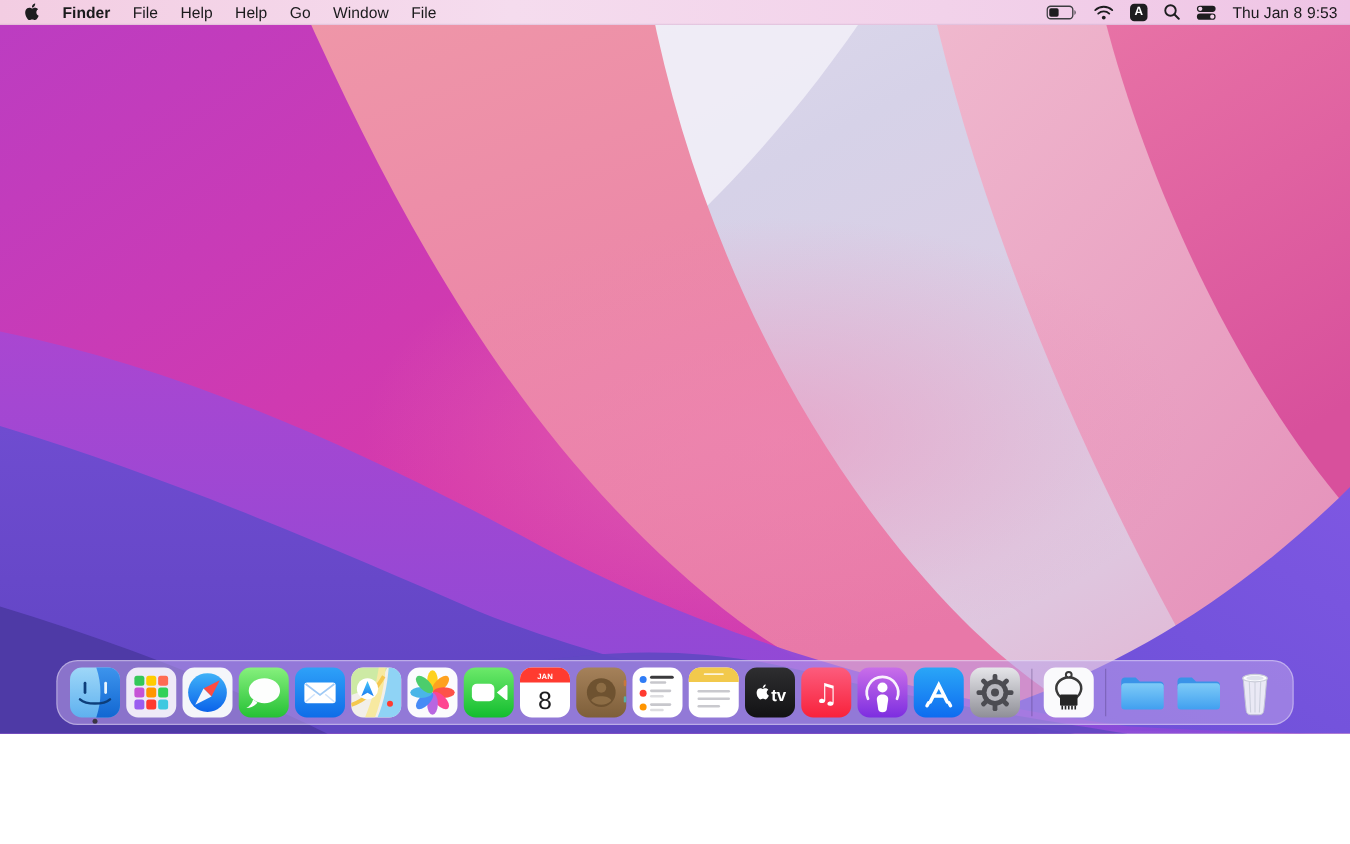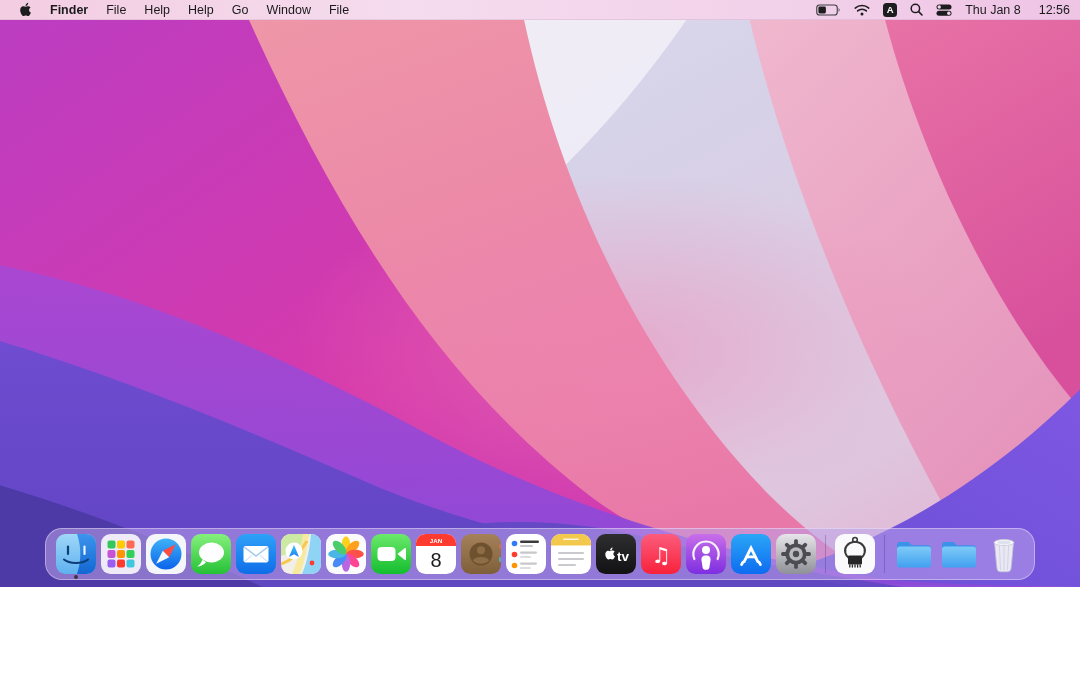--- a/index.html
+++ b/index.html
@@ -16,21 +16,21 @@
     font-size:12.5px;color:#1a1a1c;}
   .mb-left{display:flex;align-items:center;}
   .apple-menu{display:flex;align-items:center;padding:0 9px;}
   .menu-app{font-weight:700;padding:0 9px;}
   .menu-item{padding:0 9px;}
   .mb-right{margin-left:auto;display:flex;align-items:center;gap:13px;}
   .status-ic{display:flex;align-items:center;}
   .input-badge{width:14px;height:14px;background:#1d1d1f;border-radius:3.5px;
     display:flex;align-items:center;justify-content:center;color:#fff;
     font-size:9.5px;font-weight:700;line-height:1;}
-  .clock{display:flex;gap:18px;font-size:12.5px;}
+  .clock{display:flex;gap:4px;font-size:12.5px;}
 
   
   .dock{position:absolute;left:50%;bottom:7px;transform:translateX(-50%);z-index:10;
     height:50px;display:flex;align-items:center;gap:3px;padding:0 9px;
     background:rgba(188,162,233,0.55);
     border:1px solid rgba(255,255,255,0.38);
     border-radius:17px;}
   .dock-item{position:relative;width:42px;height:42px;flex:0 0 auto;}
   .dock-item svg{display:block;width:42px;height:42px;}
   .dock-sep{width:1px;height:38px;background:rgba(66,46,104,0.30);margin:0 5px;flex:0 0 auto;}
@@ -141,21 +141,21 @@
       <span class="status-ic">
         <svg width="16" height="12" viewBox="0 0 16 12">
           <rect x="0.5" y="0.5" width="15" height="5" rx="2.5" fill="#1d1d1f"></rect>
           <circle cx="3.2" cy="3" r="1.7" fill="#f2d2ea"></circle>
           <rect x="0.5" y="6.8" width="15" height="5" rx="2.5" fill="#1d1d1f"></rect>
           <circle cx="12.8" cy="9.3" r="1.7" fill="#f2d2ea"></circle>
         </svg>
       </span>
       <span class="clock">
         <span>Thu Jan 8</span>
-        <span>12:56</span>
+        <span>9:53</span>
       </span>
     </div>
   </div>
 
   <div class="dock">
 
     <div class="dock-item">
       <svg viewBox="0 0 42 42">
         <defs>
           <linearGradient id="fndL" x1="0" y1="0" x2="0" y2="1">

